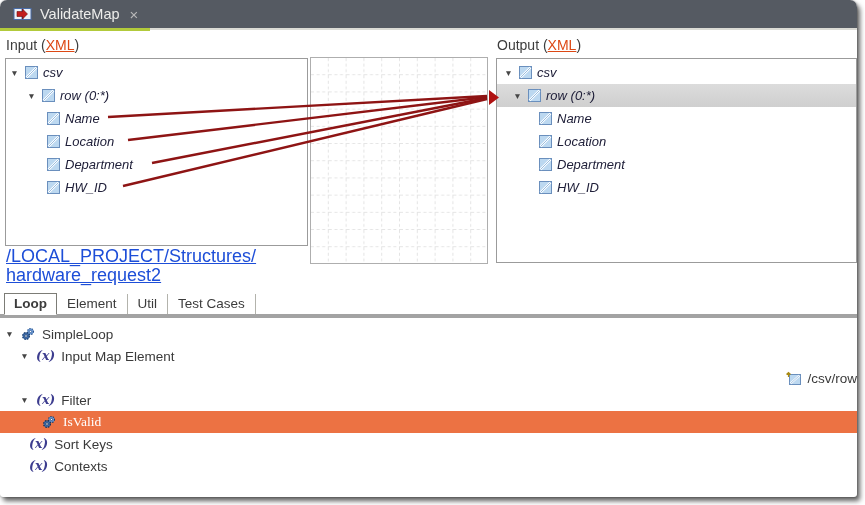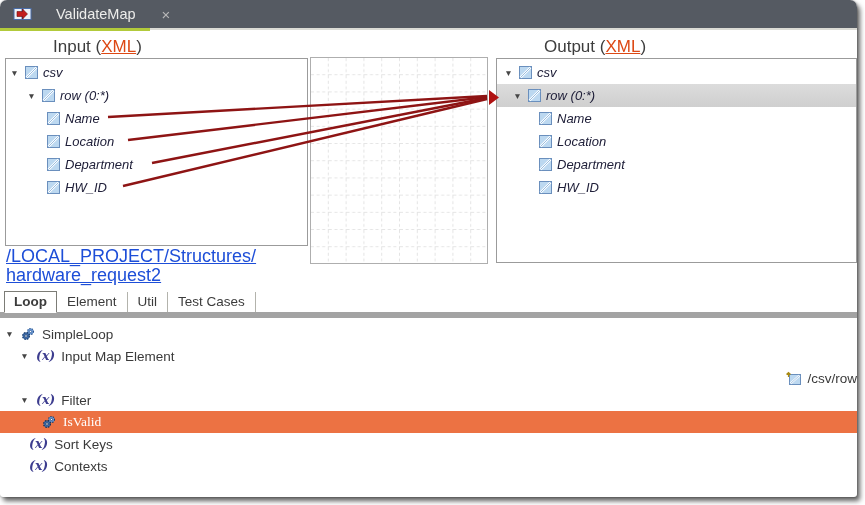--- a/index.html
+++ b/index.html
@@ -7,28 +7,28 @@
        font-family:"Liberation Sans",sans-serif;}
 
   .window{position:absolute;left:0;top:0;width:857px;height:497px;background:#fff;
           border-radius:7px 7px 3px 3px;
           box-shadow:3px 4px 5px rgba(0,0,0,.62), 0 0 2px rgba(0,0,0,.4);}
 
   
   .titlebar{position:absolute;left:0;top:0;width:857px;height:28px;background:#555a62;
             border-radius:7px 7px 0 0;}
   .doc-tab{position:absolute;left:0;top:0;height:28px;width:150px;display:flex;
-           align-items:center;gap:24px;padding-left:13px;box-sizing:border-box;}
+           align-items:center;gap:8px;padding-left:13px;box-sizing:border-box;}
   .doc-tab .tab-title{color:#ededeb;font-size:14.5px;}
   .doc-tab .tab-close{color:#b9b9b9;font-size:15px;margin-left:2px;cursor:default;line-height:1;}
   .accent-green{position:absolute;left:0;top:28px;width:150px;height:3px;background:#b2ca3b;}
   .accent-rest{position:absolute;left:150px;top:28px;width:707px;height:2px;background:#dbdbd5;}
 
   
-  .panel-heading{position:absolute;font-size:17px;color:#3d3d3d;margin-left:47px;}
+  .panel-heading{position:absolute;font-size:14px;color:#3d3d3d;}
   .panel-heading a{color:#dd4814;text-decoration:underline;}
   .h-input{left:6px;top:37px;}
   .h-output{left:497px;top:37px;}
 
   
   .tree-panel{position:absolute;background:#fff;border:1px solid #9b9b9b;box-sizing:border-box;
               padding-top:2px;overflow:visible;}
   .left-panel{left:5px;top:58px;width:303px;height:188px;}
   .right-panel{left:496px;top:58px;width:361px;height:205px;}
   .trow{display:flex;align-items:center;gap:5px;height:23px;position:relative;}
@@ -47,21 +47,21 @@
   .path-link{position:absolute;font-size:18px;color:#1d4ed8;text-decoration:underline;
              line-height:19px;cursor:pointer;}
   .lp{left:6px;top:247px;width:230px;}
   .rp{left:497px;top:268px;white-space:nowrap;}
 
   
   .map-overlay{position:absolute;left:0;top:0;width:857px;height:497px;pointer-events:none;z-index:6;}
 
   
   .tabs-bar{position:absolute;left:0;top:296px;width:857px;height:22px;
-            border-bottom:6px solid #a3a3a3;box-sizing:border-box;display:flex;align-items:flex-end;
+            border-bottom:4px solid #a3a3a3;box-sizing:border-box;display:flex;align-items:flex-end;
             padding-left:4px;font-size:13.5px;color:#3c3c3c;}
   .btab{padding:2px 10px 3px 10px;border-right:1px solid #b3b3ac;cursor:pointer;}
   .btab.selected{font-weight:bold;border:1px solid #7c7c76;border-bottom:1px solid #ffffff;
                  background:#fff;position:relative;top:1px;z-index:2;padding:2px 9px 3px 9px;}
   .btab.last{border-right:1px solid #b3b3ac;}
 
   
   .rule-tree{position:absolute;left:0;top:319px;width:857px;padding-top:4px;}
   .rrow{display:flex;align-items:center;gap:6px;height:22px;font-size:13.5px;color:#3a3a3a;position:relative;}
   .rrow .exp{width:11px;font-size:8.5px;color:#454545;text-align:center;flex:0 0 auto;}

